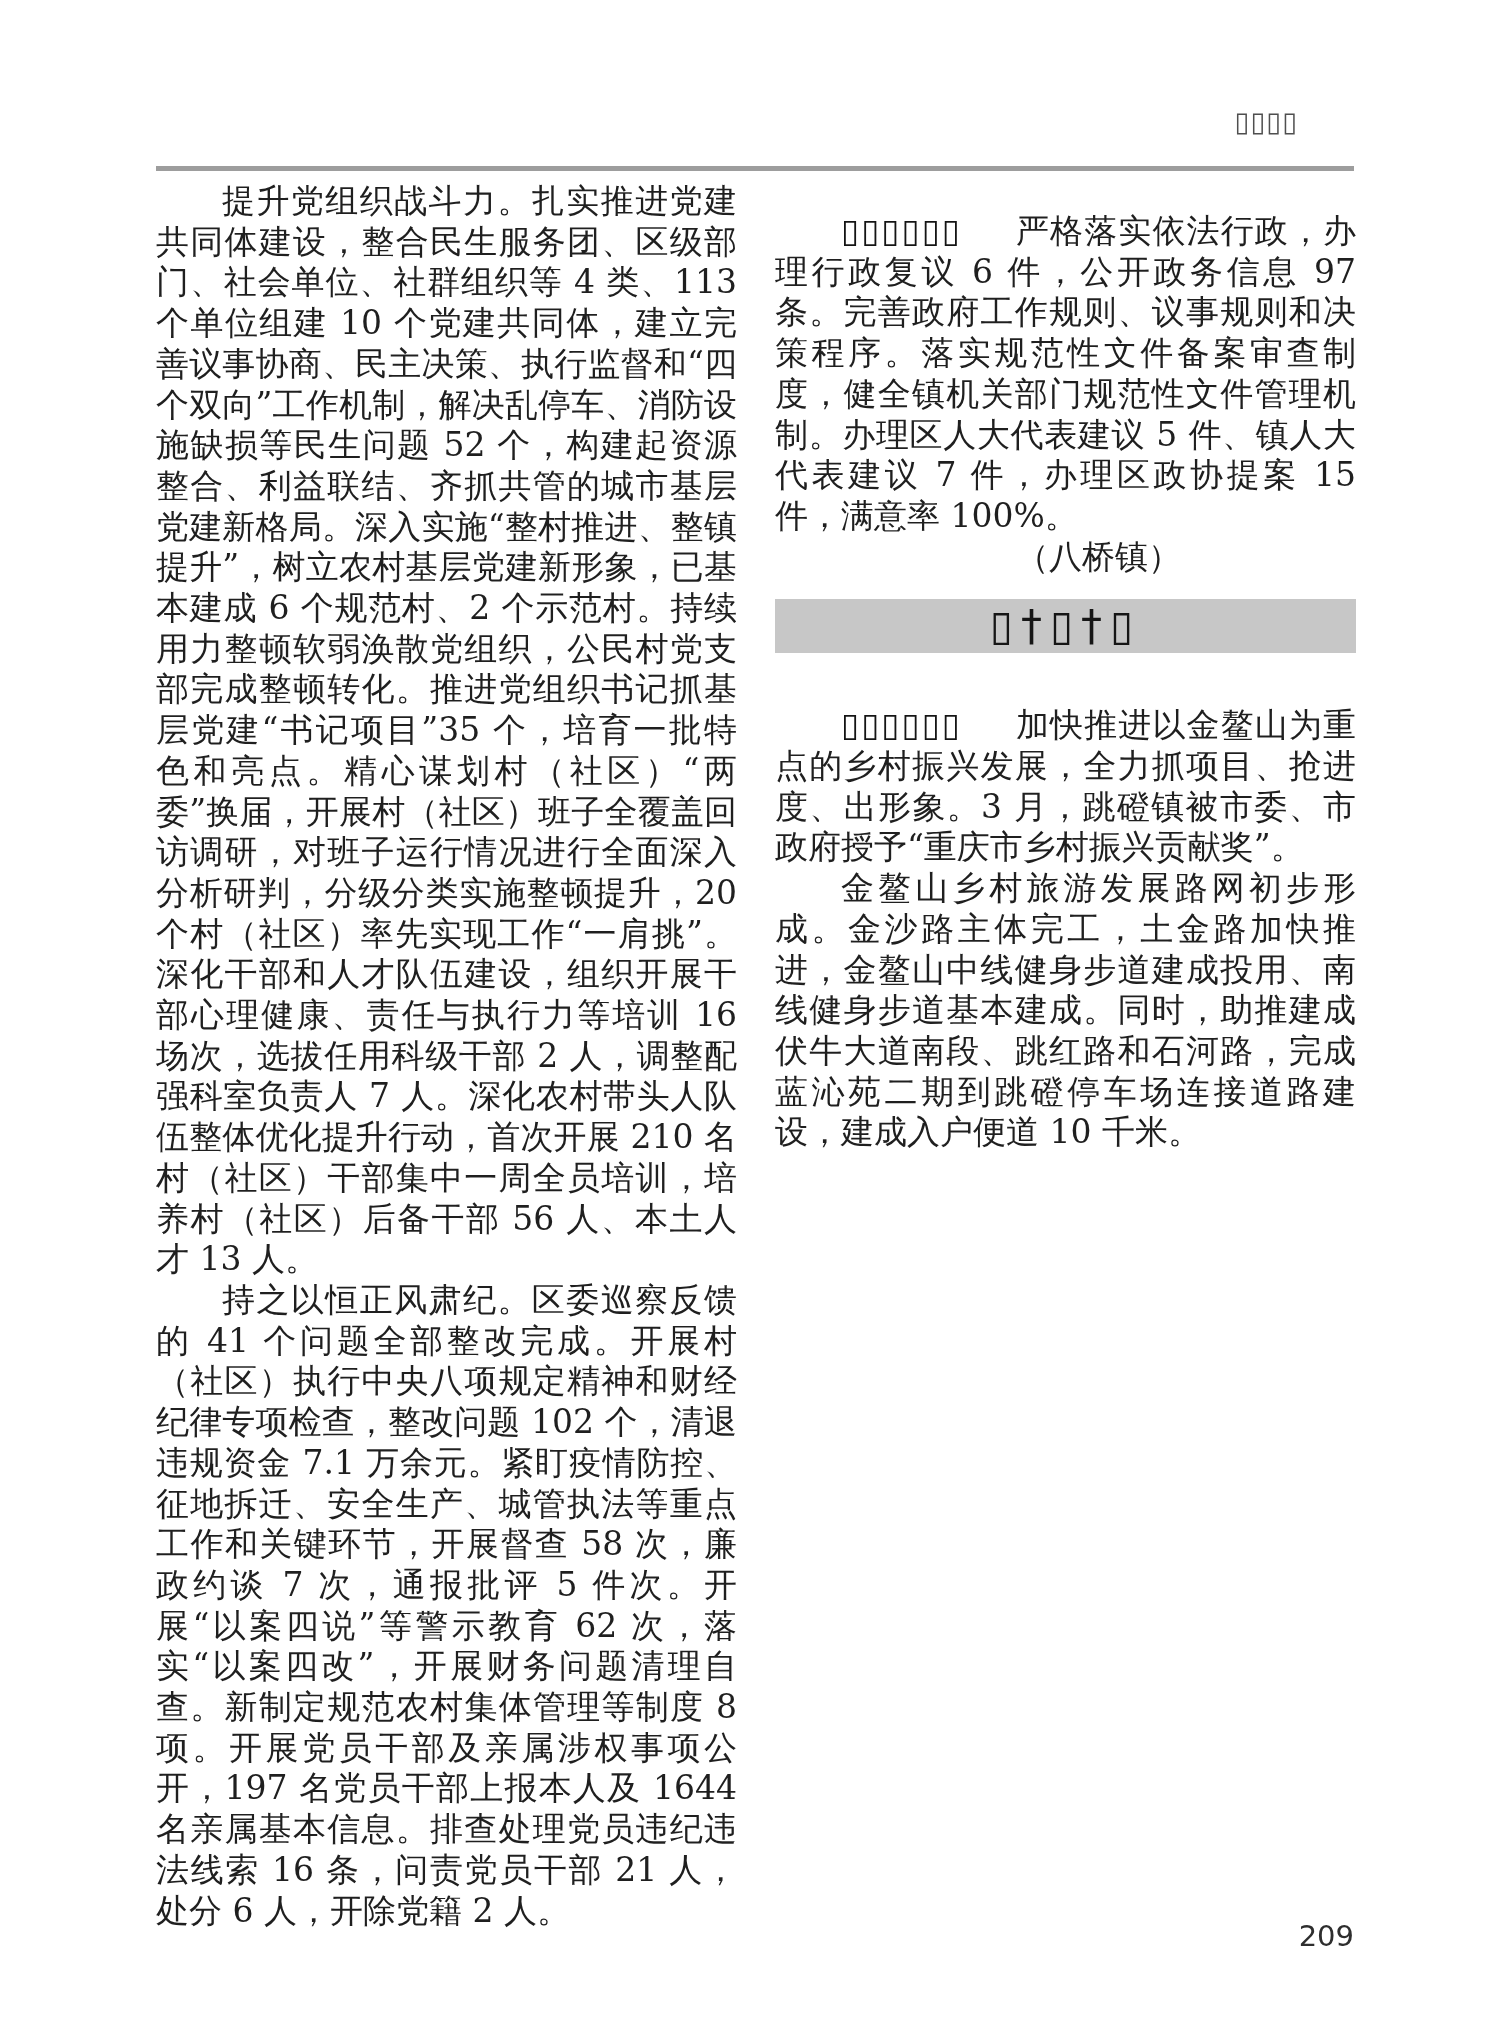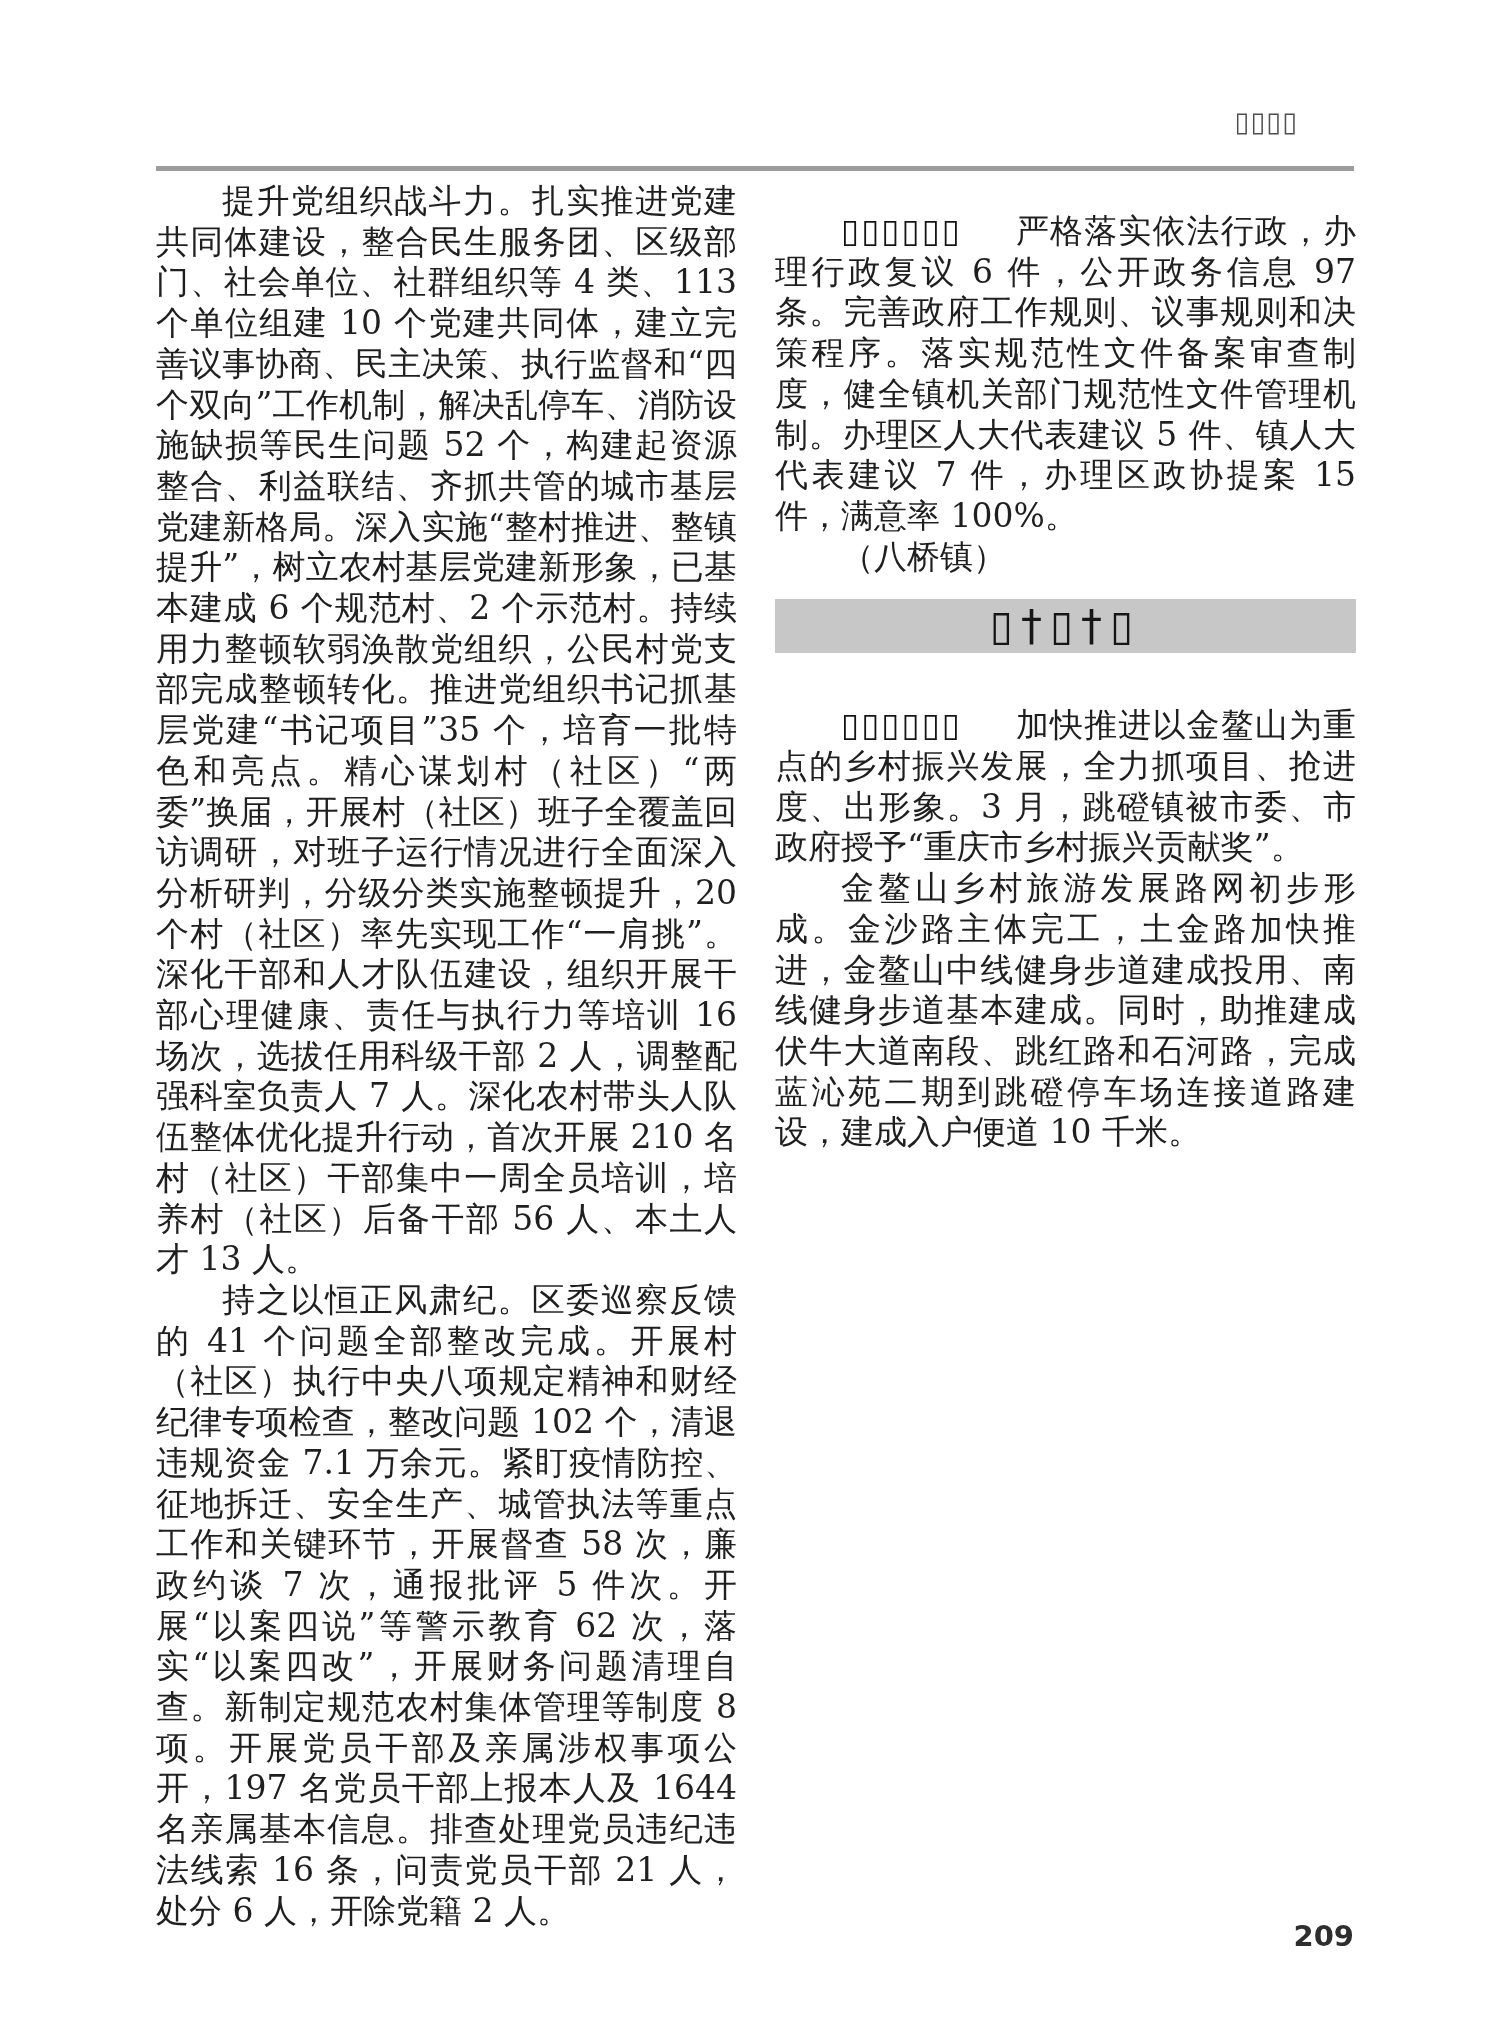--- a/index.html
+++ b/index.html
@@ -31,38 +31,38 @@
     text-align:justify;
   }
   .col p{margin:0;text-indent:2em;}
   p.gap-before{margin-top:30px;}
   .entry-boxes{
     font-family:"DejaVu Sans","Liberation Sans",sans-serif;
     letter-spacing:2px;
     margin-right:1.6em;
     color:#141414;
   }
-  .attribution{text-indent:0;text-align:left;}
+  .attribution{text-indent:0;text-align:center;}
   .section-band{
     margin:22px 0 52px 0;
     height:54px;
     background:#c7c7c7;
     display:flex;align-items:center;justify-content:center;
   }
   .section-band-title{
     font-family:"DejaVu Sans","Liberation Sans",sans-serif;
     font-size:42px;line-height:42px;
     letter-spacing:8px;
     color:#161616;
     text-indent:0;
   }
   .page-number{
     position:absolute;top:1922px;right:134px;
     font-family:"DejaVu Sans","Liberation Sans",sans-serif;
-    font-size:29px;line-height:29px;font-weight:700;color:#2e2e2e;
+    font-size:29px;line-height:29px;font-weight:400;color:#2e2e2e;
   }
 </style>
 </head>
 <body>
 
 <div class="page">
 
   <div class="folio-boxes">▯▯▯▯</div>
 
   <div class="top-rule"></div>

